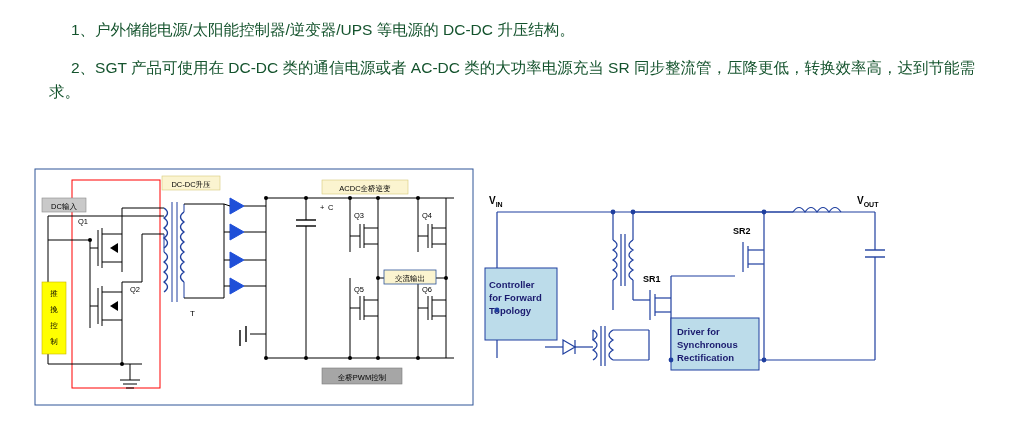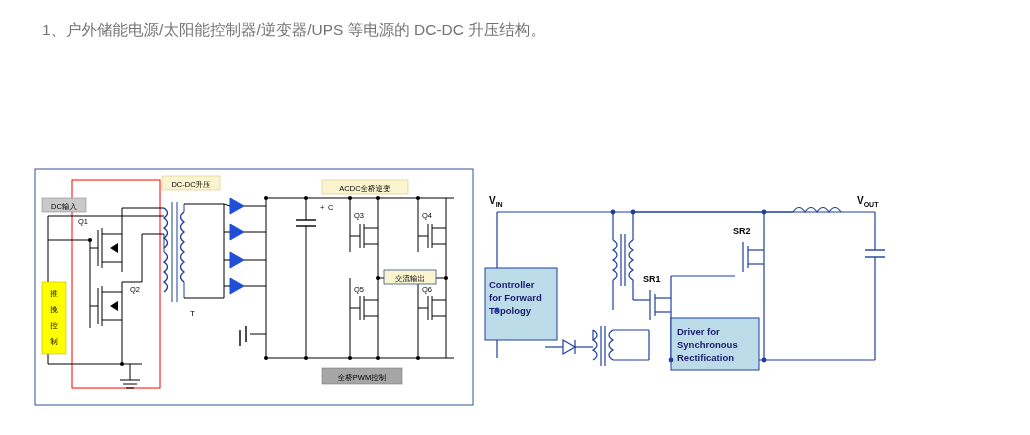--- a/index.html
+++ b/index.html
@@ -23,23 +23,23 @@
   
   .text-block {
     position: absolute;
     left: 0;
     top: 18px;
     width: 1030px;
   }
   .para {
     font-size: 15.5px;
     line-height: 1.55;
-    color: #737373;
+    color: #14532d;
     margin: 0 0 14px 0;
-    padding: 0 36px 0 20px;
+    padding: 0 36px 0 49px;
   }
   .para .indent {
     display: inline-block;
     width: 22px;
   }
   
   .figure-left {
     position: absolute;
     left: 34px;
     top: 168px;
@@ -59,20 +59,21 @@
     fill: #000;
   }
 </style>
 </head>
 <body>
 
 <div class="page">
 
   <div class="text-block">
     <p class="para"><span class="indent"></span><span>1、户外储能电源/太阳能控制器/逆变器/UPS 等电源的 DC-DC 升压结构。</span></p>
+    <p class="para"><span class="indent"></span><span>2、SGT 产品可使用在 DC-DC 类的通信电源或者 AC-DC 类的大功率电源充当 SR 同步整流管，压降更低，转换效率高，达到节能需求。</span></p>
   </div>
 
   <div class="figure-left">
     <svg width="440" height="238" viewBox="0 0 440 238" xmlns="http://www.w3.org/2000/svg">
       <g stroke="#000" stroke-width="1" fill="none">
 
         <rect x="1" y="1" width="438" height="236" stroke="#2f5597" stroke-width="1"></rect>
 
         <rect x="38" y="12" width="88" height="208" stroke="#ff0000" stroke-width="1"></rect>
 

